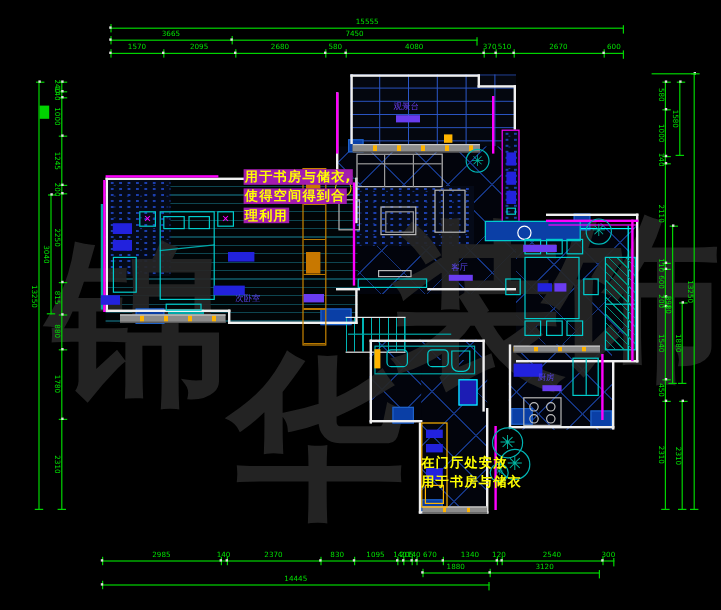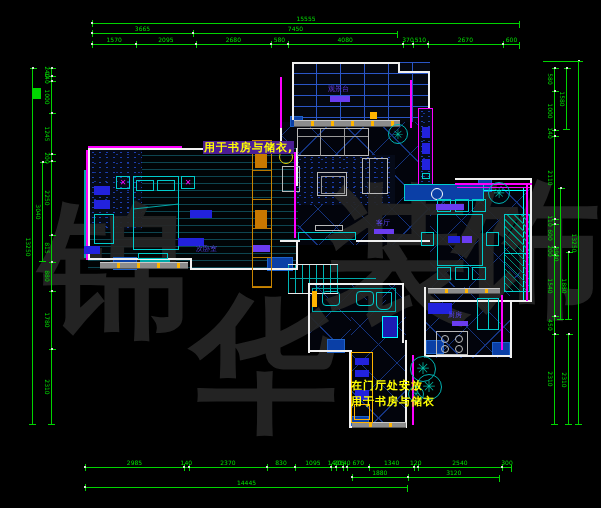--- a/index.html
+++ b/index.html
@@ -40,21 +40,21 @@
     border-top:1px solid #c8c8c8;border-bottom:1px solid #555;box-sizing:border-box;}
   .hatch{background-image:repeating-linear-gradient(45deg,#00927a 0 1px,transparent 1px 5px);}
   .treads{background-image:repeating-linear-gradient(90deg,#00b4b4 0 1px,transparent 1px 7px);}
   .plant{position:absolute;z-index:6;border:1px solid #00b4b4;border-radius:50%;
          color:#00b4a0;display:flex;align-items:center;justify-content:center;line-height:1;}
   .burner{position:absolute;border:1px solid #c0c0c0;border-radius:50%;width:8px;height:8px;box-sizing:border-box;}
   
   .rlabel{position:absolute;z-index:8;font-size:7px;line-height:1;white-space:nowrap;}
   .note{position:absolute;z-index:9;color:#ffff00;font-size:11px;font-weight:bold;
         line-height:16px;white-space:nowrap;letter-spacing:1px;}
-  .note.bg span{background:#4c1d95;padding:0 1px;}
+  .note.bg span{background:#a21caf;padding:0 1px;}
   
   .dim{position:absolute;display:flex;z-index:7;}
   .dim.h{height:0;align-items:flex-end;}
   .dim.h .seg{position:relative;border-bottom:1px solid #00d400;height:0;}
   .dim.h .seg::before{content:'';position:absolute;left:0;top:-3px;width:1px;height:7px;background:#00d400;}
   .dim.h::after{content:'';position:absolute;right:0;top:-3px;width:1px;height:7px;background:#00d400;}
   .dim.h .seg::after{content:'';position:absolute;left:-1px;top:-1px;width:2px;height:2px;background:#ddd;}
   .dim.h .seg span{position:absolute;left:50%;bottom:1px;transform:translateX(-50%);
         font-size:6px;color:#00e000;white-space:nowrap;line-height:1;}
   .dim.v{width:0;flex-direction:column;}
@@ -240,20 +240,22 @@
 
   <div class="rlabel" style="left:328px;top:86px;color:#6a3cf0;">观景台</div>
   <div class="ip" style="left:330px;top:96px;width:20px;height:6px;"></div>
   <div class="rlabel" style="left:196px;top:246px;color:#5a44f0;">次卧室</div>
   <div class="rlabel" style="left:376px;top:220px;color:#5a44f0;">客厅</div>
   <div class="ip" style="left:374px;top:229px;width:20px;height:5px;"></div>
   <div class="rlabel" style="left:448px;top:312px;color:#5a44f0;">厨房</div>
 
   <div class="note bg" style="left:203px;top:140px;">
     <div><span>用于书房与储衣,</span></div>
+    <div><span>使得空间得到合</span></div>
+    <div><span>理利用</span></div>
   </div>
   <div class="note" style="left:351px;top:378px;">
     <div><span>在门厅处安放</span></div>
     <div><span>用于书房与储衣</span></div>
   </div>
 
   <div class="dim h" style="left:92px;top:24px;width:428px;">
       <div class="seg" style="flex-grow: 15555;">
         <span>15555</span>
       </div>

